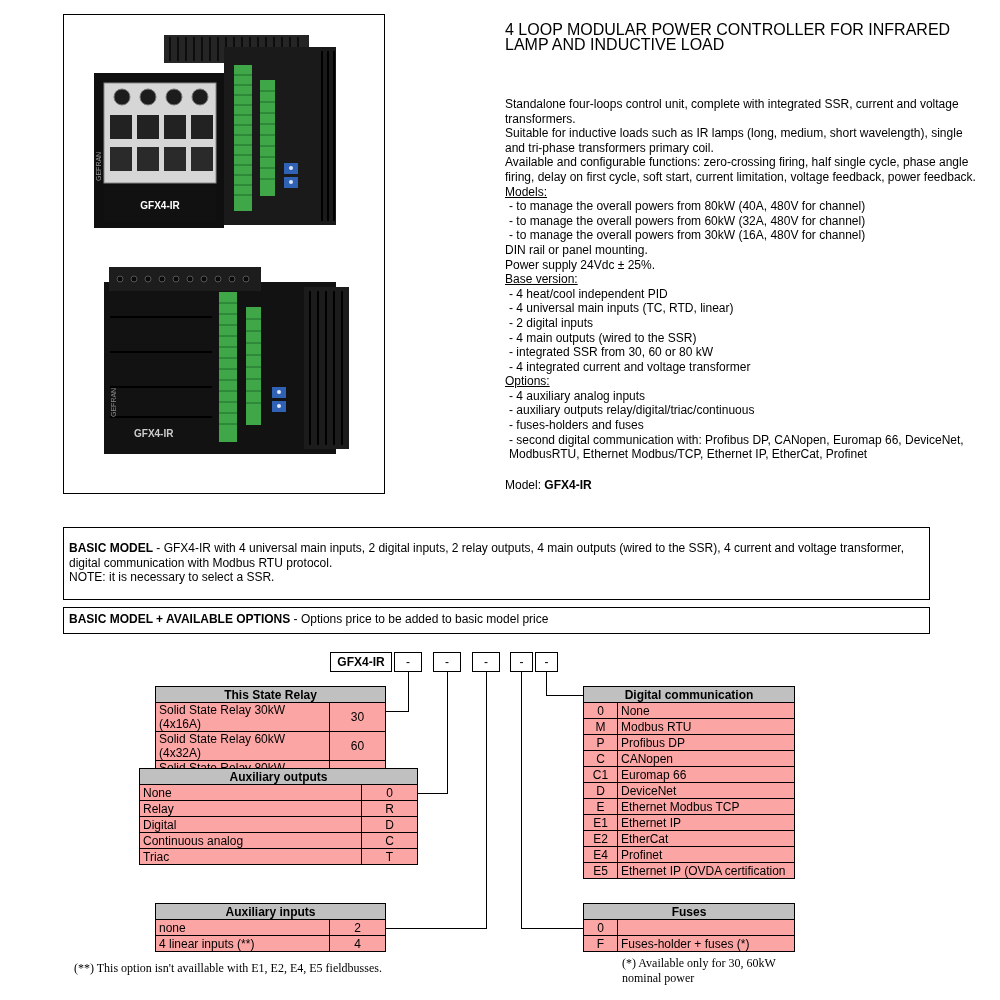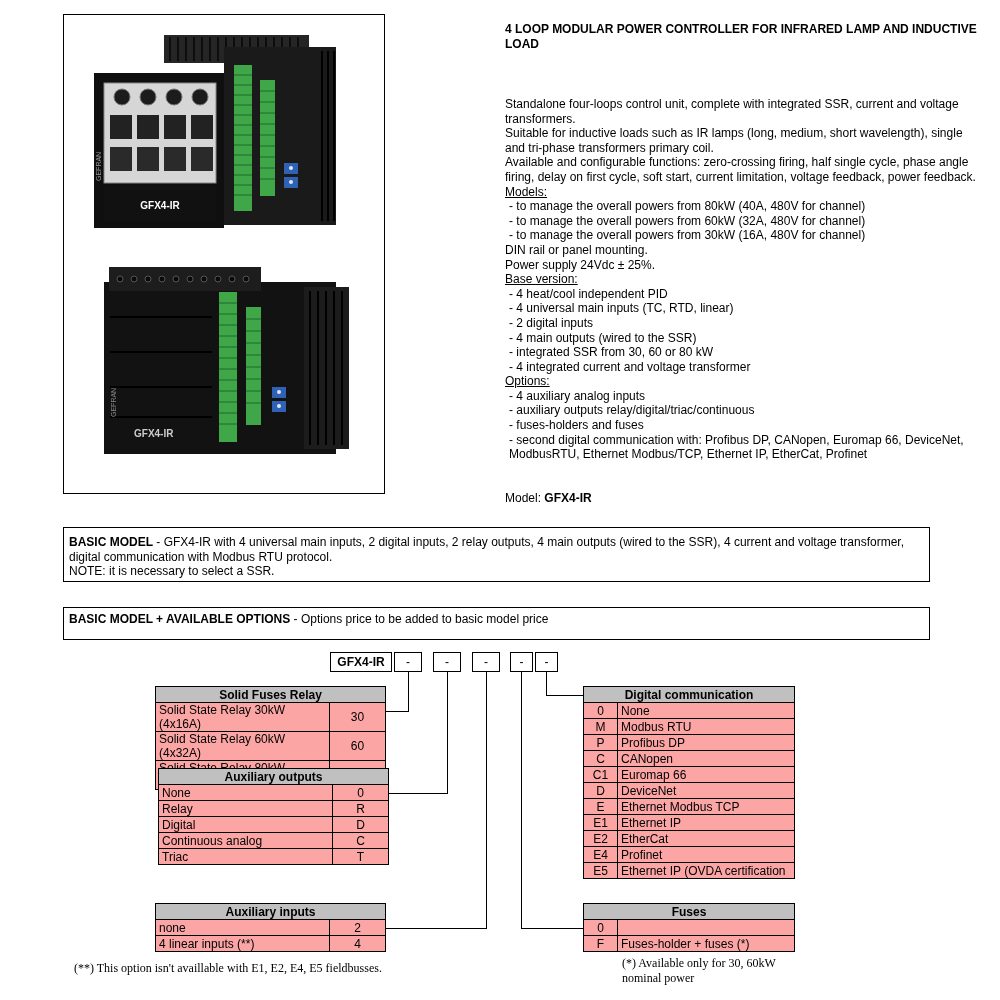--- a/index.html
+++ b/index.html
@@ -11,25 +11,25 @@
   }
   .page { position:relative; width:1000px; height:1000px; background:#fff; overflow:hidden; }
   .abs { position:absolute; }
   .box { border:1px solid #000; }
   .fs { font-size:12px; line-height:14.6px; }
   .bold { font-weight:bold; }
   .u { text-decoration:underline; }
   .item { padding-left:4px; }
   .photo-box { left:63px; top:14px; width:322px; height:480px; border:1px solid #000; background:#fff; }
   .right-col { left:505px; top:22px; width:472px; }
-  .doc-title { font-size:12px; font-weight:bold; line-height:15px; }
+  .doc-title { font-size:16px; font-weight:normal; line-height:15px; }
   .desc { margin-top:45px; }
-  .model-line { margin-top:29px; }
-  .basic-box { left:63px; top:527px; width:867px; height:55px; padding:7px 5px; }
-  .opt-box { left:63px; top:607px; width:867px; height:33px; padding:4px 5px; }
+  .model-line { margin-top:16px; }
+  .basic-box { left:63px; top:527px; width:867px; height:73px; padding:13px 5px; }
+  .opt-box { left:63px; top:607px; width:867px; height:27px; padding:4px 5px; }
   .code-box { top:652px; height:20px; border:1px solid #000; font-size:12px;
               display:flex; align-items:center; justify-content:center; background:#fff; }
   table { border-collapse:collapse; width:100%; font-size:12px; }
   td, th { border:1px solid #000; height:16px; padding:0 3px; background:#fca5a5; }
   th { background:#c0c0c0; text-align:center; font-weight:bold; }
   td { text-align:left; }
   .code-col { width:56px; text-align:center; }
   .code-left { width:34px; text-align:center; }
   .lines-svg { left:0; top:0; width:1000px; height:1000px; pointer-events:none; }
   .footnote { font-size:12px; line-height:14.5px;font-family:Liberation Serif, serif; }
@@ -155,39 +155,39 @@
   <div class="abs code-box" style="left:394px; width:28px;">-</div>
   <div class="abs code-box" style="left:433px; width:28px;">-</div>
   <div class="abs code-box" style="left:472px; width:28px;">-</div>
   <div class="abs code-box" style="left:510px; width:23px;">-</div>
   <div class="abs code-box" style="left:535px; width:23px;">-</div>
 
   <div class="abs" style="left:155px; top:686px; width:231px;">
     <table>
       <tbody>
           <tr>
-            <th colspan="2">Solid Fuses Relay</th>
+            <th colspan="2">This State Relay</th>
           </tr>
       <tr>
         <td>Solid State Relay 30kW (4x16A)</td>
         <td class="code-col">30</td>
       </tr>
       <tr>
         <td>Solid State Relay 60kW (4x32A)</td>
         <td class="code-col">60</td>
       </tr>
       <tr>
         <td>Solid State Relay 80kW (4x40A)</td>
         <td class="code-col">80</td>
       </tr>
     </tbody>
       </table>
   </div>
 
-  <div class="abs" style="left:158px; top:768px; width:231px;">
+  <div class="abs" style="left:139px; top:768px; width:279px;">
     <table>
       <tbody>
           <tr>
             <th colspan="2">Auxiliary outputs</th>
           </tr>
       <tr>
         <td>None</td>
         <td class="code-col">0</td>
       </tr>
       <tr>

